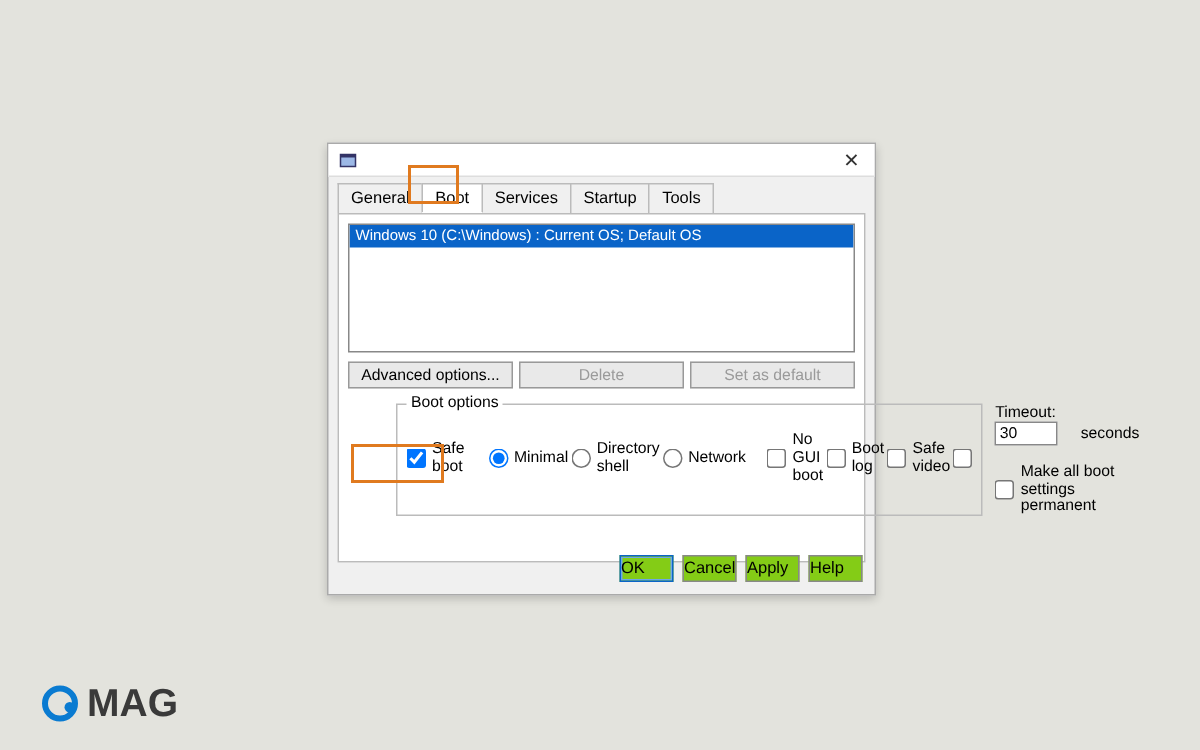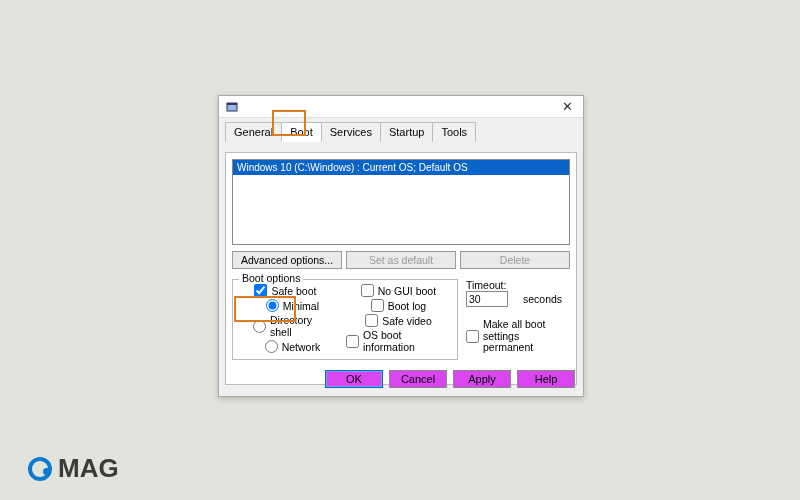--- a/index.html
+++ b/index.html
@@ -36,21 +36,21 @@
     display: inline-flex; align-items: center; justify-content: center;
   }
   .titlebar .close {
     cursor: pointer;
     font-size: 13px;
     color: #333;
     padding: 0 4px;
   }
   .tabs {
     display: flex;
-    padding: 4px 6px 10px 6px;
+    padding: 4px 6px 0 6px;
     font-size: 11px;
   }
   .tab {
     padding: 3px 8px;
     border: 1px solid #bbb;
     border-bottom: none;
     background: #f0f0f0;
     margin-right: -1px;
     position: relative;
     cursor: pointer;
@@ -116,22 +116,23 @@
     top: -8px;
     left: 6px;
     background: #fff;
     padding: 0 3px;
     font-size: 10.5px;
   }
   .boot-options {
     flex: 1;
     display: flex;
     gap: 14px;
-  }
-  .col { display: flex; flex-direction: column; gap: 2px; align-items: center; }
+    margin-left: 32px;
+  }
+  .col { display: flex; flex-direction: row; gap: 2px; }
   .col.indent { margin-left: 14px; }
   .chk, .rad {
     display: flex; align-items: center; gap: 4px;
     cursor: pointer;
   }
   .chk input, .rad input { margin: 0; }
   .timeout-col {
     width: 104px;
   }
   .timeout-row { display: flex; gap: 15px; align-items: center; margin-bottom: 12px; }
@@ -140,26 +141,26 @@
     border: 1px solid #888;
   }
   .dialog-buttons {
     position: absolute;
     right: 8px;
     bottom: 8px;
     display: flex;
     gap: 6px;
   }
   .dlg-btn {
-    width: 58px;
+    width: 36px;
     padding: 2px 0;
     font-size: 11px;
     border: 1px solid #888;
-    background: #d946ef;
-    text-align: center;
+    background: #84cc16;
+    text-align: left;
     cursor: pointer;
   }
   .dlg-btn.default {
     border: 1px solid #0a64c8;
     box-shadow: 0 0 0 1px #6fa8e6 inset;
   }
   .highlight {
     position: absolute;
     border: 2px solid #e07a1f;
     pointer-events: none;
@@ -210,22 +211,22 @@
     <div class="tab">Tools</div>
   </div>
 
   <div class="tab-body">
     <div class="os-list">
       <div class="os-item selected">Windows 10 (C:\Windows) : Current OS; Default OS</div>
     </div>
 
     <div class="btn-row">
       <div class="btn">Advanced options...</div>
+      <div class="btn disabled">Delete</div>
       <div class="btn disabled">Set as default</div>
-      <div class="btn disabled">Delete</div>
     </div>
 
     <div class="lower">
       <div class="fieldset boot-options">
         <span class="fieldset-legend">Boot options</span>
         <div class="col">
           <label class="chk">
             <input type="checkbox" checked="" style="">
             <span>Safe boot</span>
           </label>
@@ -252,21 +253,20 @@
           <label class="chk">
               <input type="checkbox" style="">
               <span>Boot log</span>
             </label>
           <label class="chk">
               <input type="checkbox" style="">
               <span>Safe video</span>
             </label>
           <label class="chk">
               <input type="checkbox" style="">
-              <span>OS boot information</span>
             </label>
         </div>
       </div>
 
       <div class="timeout-col">
         <div>Timeout:</div>
         <div class="timeout-row">
           <input class="timeout-input" value="30" style="">
           <span>seconds</span>
         </div>

